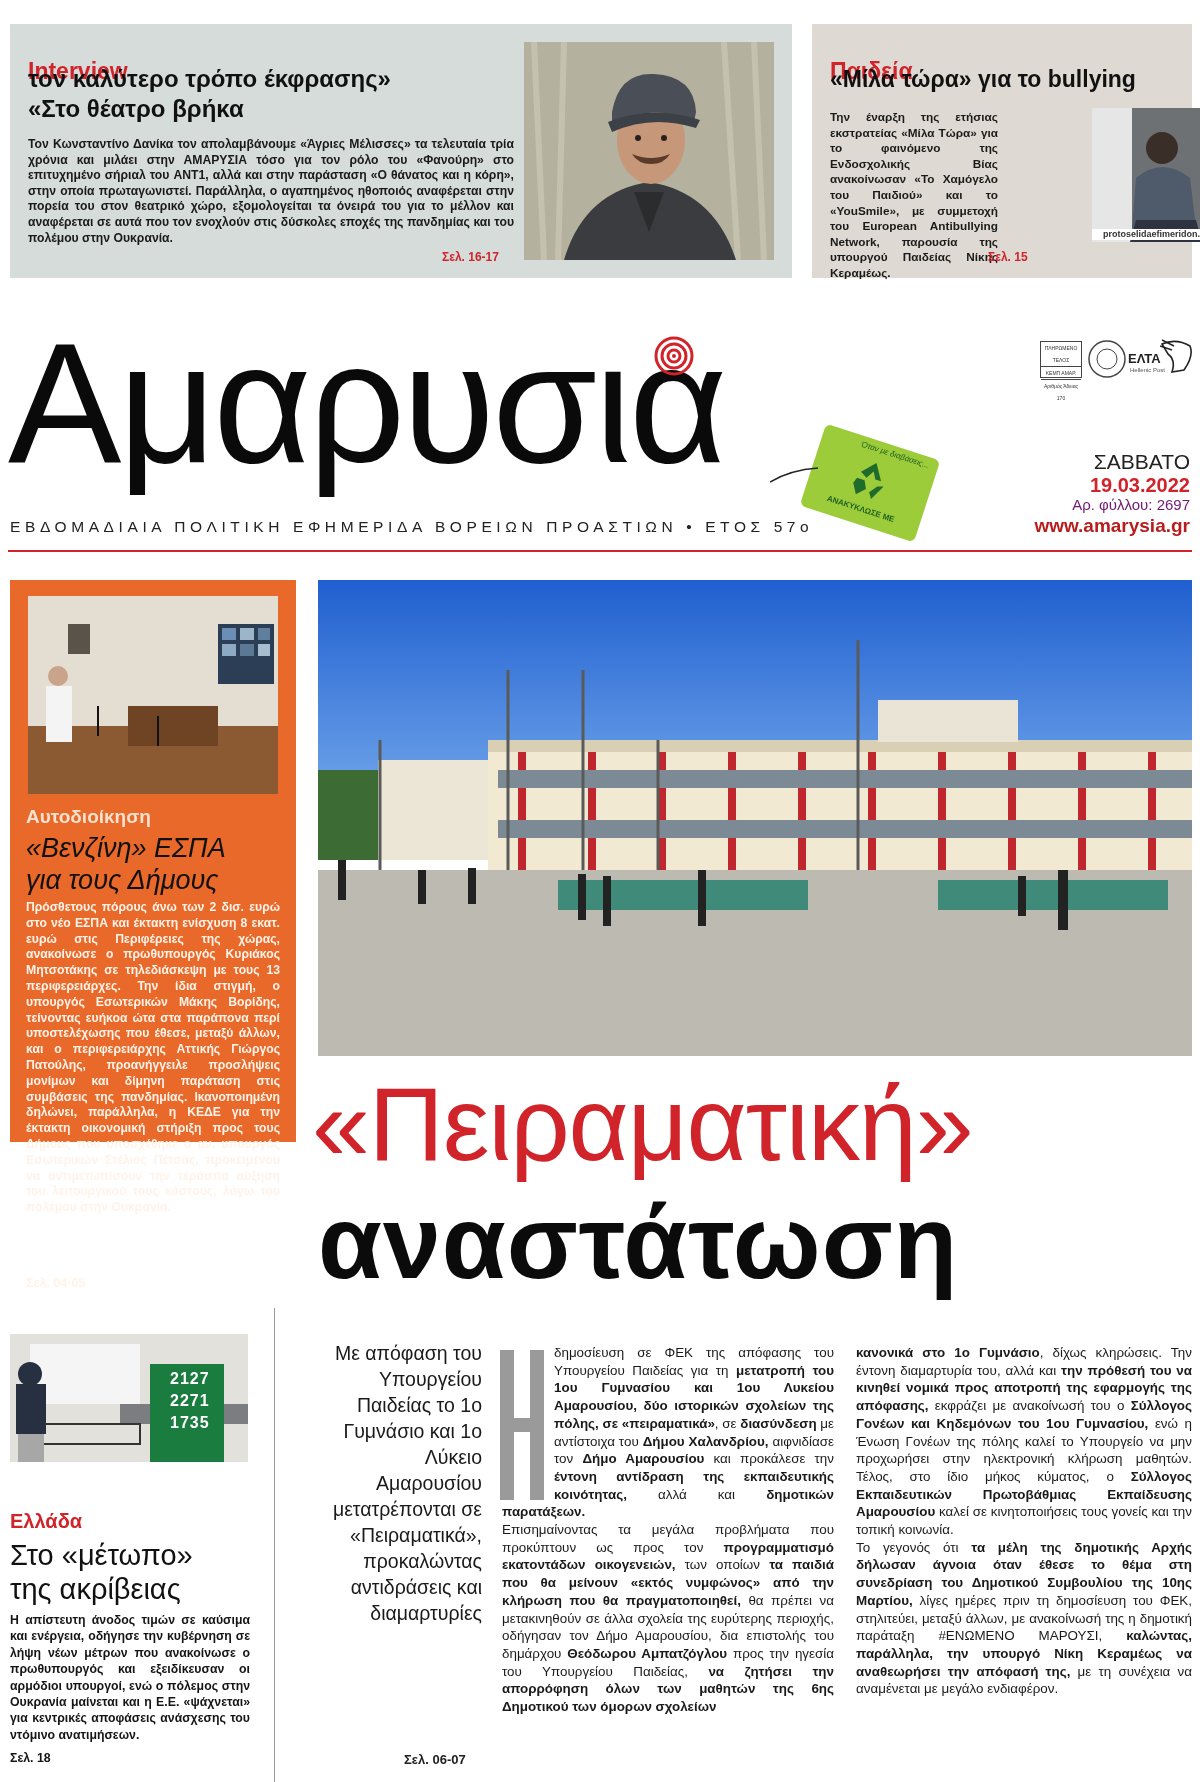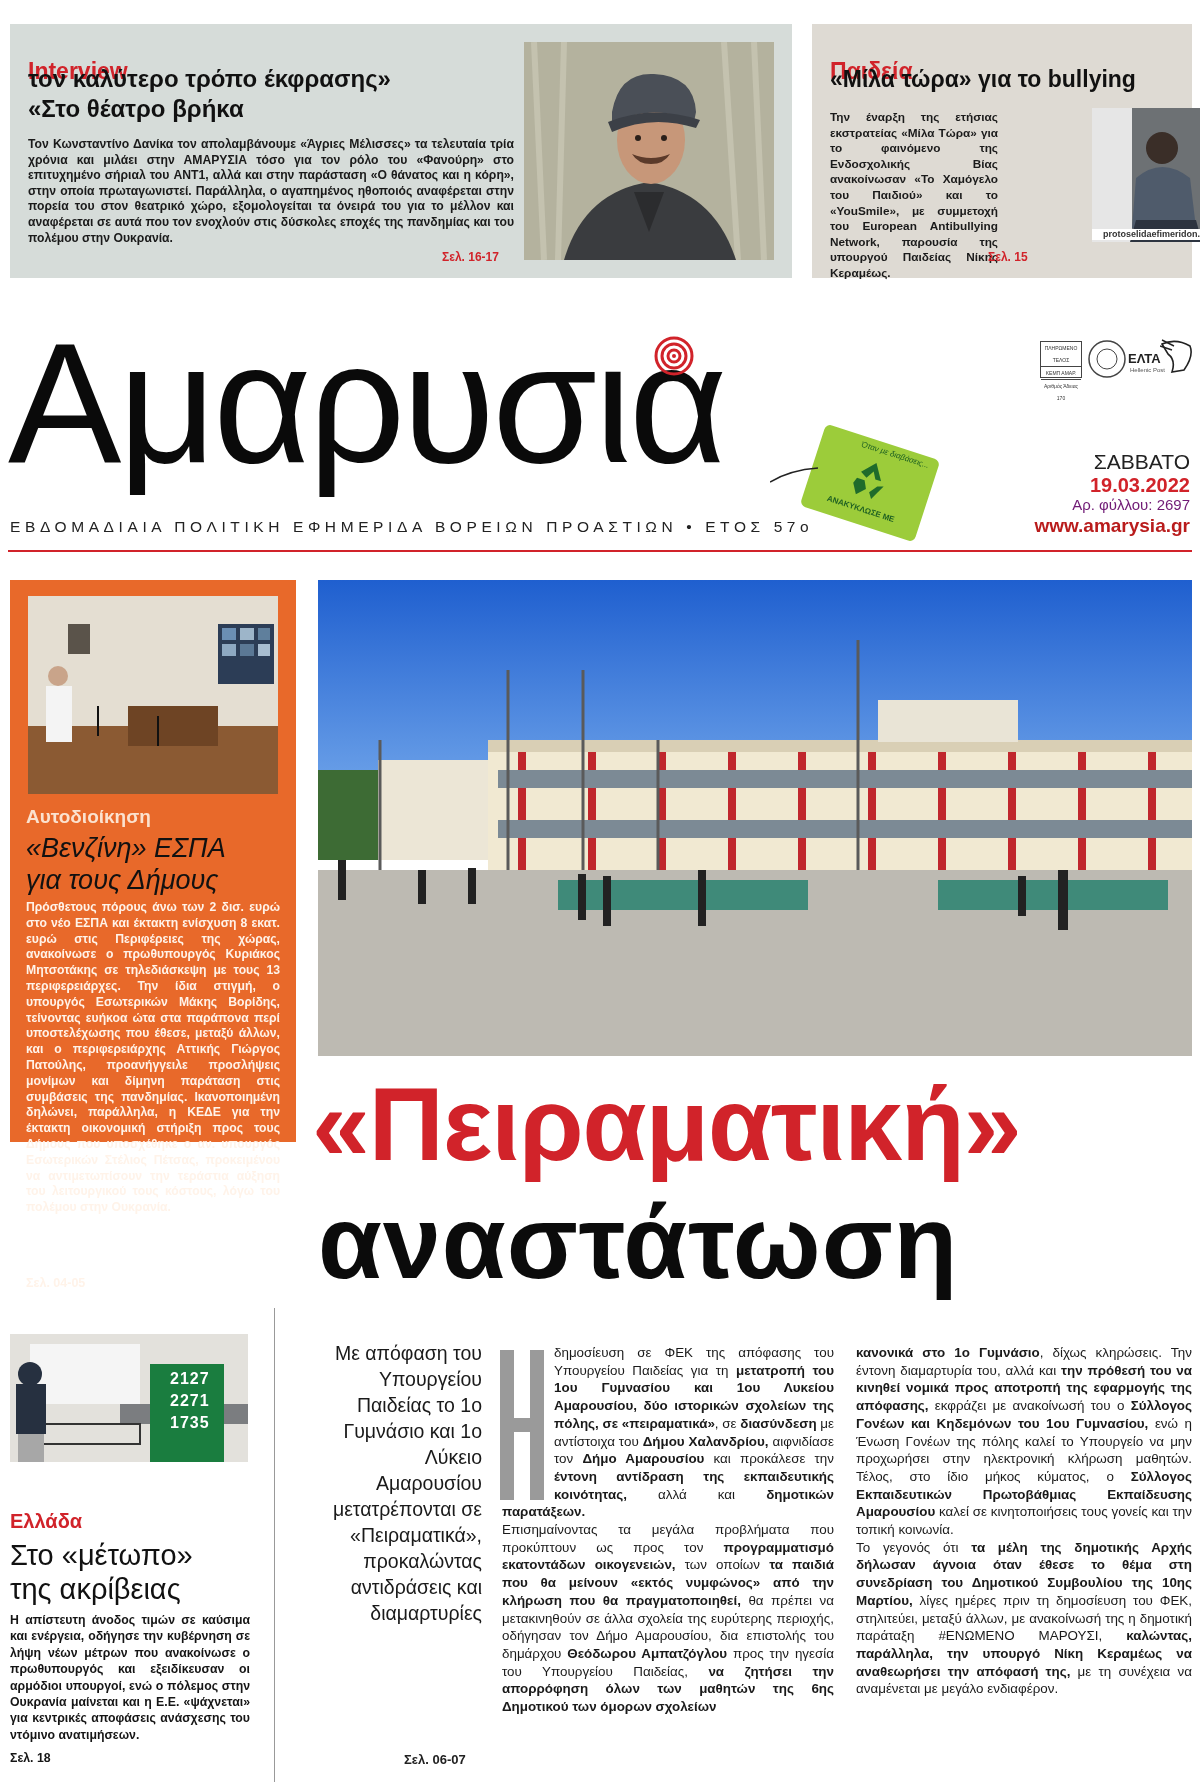--- a/index.html
+++ b/index.html
@@ -32,21 +32,21 @@
   .orange-kicker { color: #fbe2cf; font-weight: bold; font-size: 19px; }
   .orange-title { font-style: italic; font-size: 27px; line-height: 32px; color: #111; font-weight: 500; }
   .orange-body { font-size: 12.2px; line-height: 15.8px; font-weight: bold; color: #fff3e9; }
 
   
   .gr-kicker { color: #d1232a; font-weight: bold; font-size: 20px; }
   .gr-title { font-size: 29px; line-height: 34px; color: #111; }
   .gr-body { font-size: 12.3px; line-height: 16.4px; font-weight: bold; color: #151515; }
 
   
-  .headline-red { position: absolute; left: 312px; top: 1066px; font-size: 104px; line-height: 116px; color: #d1232a; font-weight: bold; letter-spacing: -1px; white-space: nowrap; text-align: right; }
+  .headline-red { position: absolute; left: 312px; top: 1066px; font-size: 104px; line-height: 116px; color: #d1232a; font-weight: normal; letter-spacing: -1px; white-space: nowrap; text-align: right; }
   .headline-black { position: absolute; left: 318px; top: 1184px; font-size: 104px; line-height: 116px; color: #0b0b0b; font-weight: bold; letter-spacing: 1px; white-space: nowrap; }
 
   .standfirst { position: absolute; left: 318px; top: 1340px; width: 164px; text-align: right; font-size: 19.5px; line-height: 26px; color: #1a1a1a; }
 
   .article-col { position: absolute; font-size: 13.4px; line-height: 17.7px; color: #1a1a1a; text-align: justify; }
   .article-col b { font-weight: bold; }
   .dropcap { position: absolute; left: 500px; top: 1350px; width: 44px; height: 150px; }
   .vline { position: absolute; left: 274px; top: 1308px; width: 1px; height: 474px; background: #999; }
 </style>
 </head>

